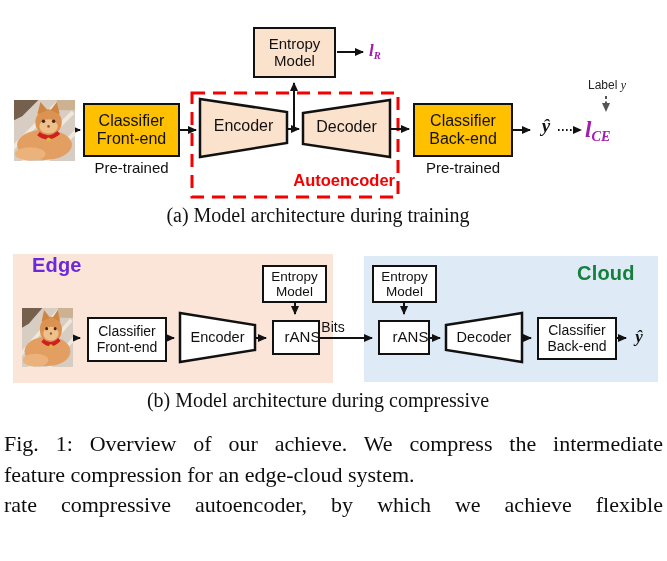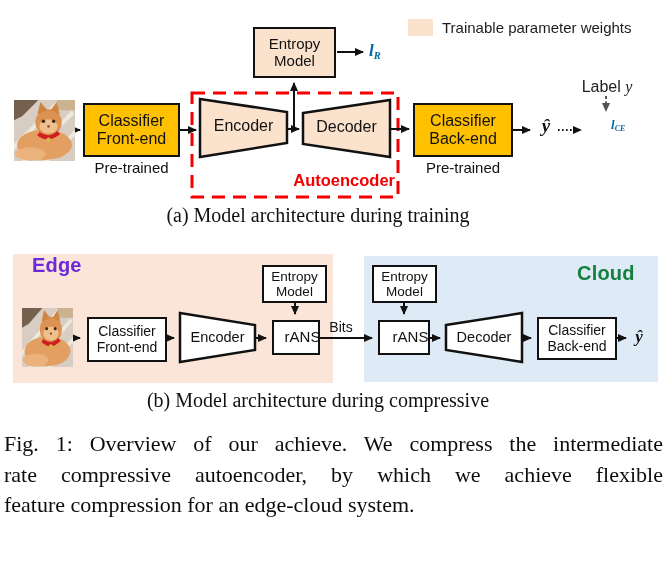--- a/index.html
+++ b/index.html
@@ -7,21 +7,21 @@
        font-family:"Liberation Sans",sans-serif;color:#111;}
   .abs{position:absolute;box-sizing:border-box;}
   svg.layer{position:absolute;left:0;top:0;width:667px;height:561px;pointer-events:none;}
   .box{position:absolute;box-sizing:border-box;border:2.5px solid #111;display:flex;
        align-items:center;justify-content:center;text-align:center;line-height:1.12;padding-left:13px;}
   .gold{background:#FFC000;}
   .peach{background:#FBE2CC;}
   .white{background:#ffffff;}
   .lbl{position:absolute;box-sizing:border-box;text-align:center;}
   .mathsym{font-family:"Liberation Serif",serif;font-style:italic;font-weight:bold;}
-  .loss{color:#0369a1;}
+  .loss{color:#a21caf;}
   .sub{font-size:0.62em;vertical-align:-0.25em;font-style:italic;}
   .legend-row{display:flex;align-items:center;height:19px;margin-bottom:1px;}
   .swatch{width:25px;height:17px;margin-right:9px;flex:0 0 auto;}
   .sw-gold{background:#FFC000;}
   .sw-peach{background:#FBE2CC;}
   .legend-row .txt{font-size:15px;white-space:nowrap;color:#1c1c1c;}
   .caption{position:absolute;left:0;width:636px;text-align:center;
            font-family:"Liberation Serif",serif;font-size:20px;color:#111;}
   .figcap{position:absolute;left:4px;top:429px;width:659px;
           font-family:"Liberation Serif",serif;font-size:22px;color:#0d0d0d;}
@@ -69,24 +69,20 @@
     <line x1="255" y1="338" x2="266" y2="338" stroke="#111" stroke-width="2" marker-end="url(#ah)"></line>
     <line x1="320" y1="338" x2="372" y2="338" stroke="#111" stroke-width="2" marker-end="url(#ah)"></line>
     <line x1="295" y1="303" x2="295" y2="314" stroke="#111" stroke-width="2" marker-end="url(#ah)"></line>
     <line x1="404" y1="303" x2="404" y2="314" stroke="#111" stroke-width="2" marker-end="url(#ah)"></line>
     <line x1="430" y1="338" x2="440" y2="338" stroke="#111" stroke-width="2" marker-end="url(#ah)"></line>
     <line x1="522" y1="338" x2="531" y2="338" stroke="#111" stroke-width="2" marker-end="url(#ah)"></line>
     <line x1="617" y1="338" x2="626" y2="338" stroke="#111" stroke-width="2" marker-end="url(#ah)"></line>
   </svg>
 
   <div class="abs" style="left:408px;top:18px;">
-    <div class="legend-row">
-      <span class="swatch sw-peach"></span>
-      <span class="txt">Trainable parameter weights</span>
-    </div>
   </div>
 
   <div class="box peach" style="left:253px;top:27px;width:83px;height:51px;font-size:15px;padding:0 6px;">
     <span>Entropy Model</span>
   </div>
   <div class="lbl mathsym loss" style="left:369px;top:41px;font-size:17px;">
     <span>l</span><span class="sub">R</span>
   </div>
 
   <div class="abs" style="left:14px;top:100px;width:61px;height:61px;">
@@ -122,25 +118,25 @@
   <div class="lbl" style="left:303px;top:118px;width:87px;font-size:16px;">Decoder</div>
   <div class="lbl" style="left:275px;top:171px;width:120px;font-size:16.5px;font-weight:bold;color:#F40000;text-align:right;">Autoencoder</div>
 
   <div class="box gold" style="left:413px;top:103px;width:100px;height:54px;font-size:16px;padding:0 4px;">
     <span>Classifier Back-end</span>
   </div>
   <div class="lbl" style="left:413px;top:159px;width:100px;font-size:15px;">Pre-trained</div>
 
   <div class="lbl mathsym" style="left:535px;top:115px;width:22px;font-size:19px;">ŷ</div>
 
-  <div class="lbl" style="left:574px;top:78px;width:66px;font-size:16px;color:#222;">
+  <div class="lbl" style="left:574px;top:78px;width:66px;font-size:12px;color:#222;">
     <span>Label</span>
     <span style="font-style:italic;font-family:'Liberation Serif',serif;">y</span>
   </div>
-  <div class="lbl mathsym loss" style="left:611px;top:117px;font-size:13px;">
+  <div class="lbl mathsym loss" style="left:585px;top:117px;font-size:23px;">
     <span>l</span><span class="sub">CE</span>
   </div>
 
   <div class="caption" style="top:204px;">(a) Model architecture during training</div>
 
   <div class="region-label" style="left:32px;top:254px;color:#6d28d9;">Edge</div>
   <div class="region-label" style="left:577px;top:262px;color:#15803d;">Cloud</div>
 
   <div class="abs" style="left:22px;top:308px;width:51px;height:59px;">
     <svg width="100%" height="100%" viewBox="0 0 60 60" preserveAspectRatio="none">
@@ -172,38 +168,38 @@
 
   <div class="lbl" style="left:180px;top:329px;width:75px;font-size:14.5px;">Encoder</div>
 
   <div class="box white" style="left:262px;top:265px;width:65px;height:38px;font-size:13.5px;padding:0 3px;">
     <span>Entropy Model</span>
   </div>
   <div class="box white" style="left:272px;top:320px;width:48px;height:35px;font-size:15px;">
     <span>rANS</span>
   </div>
 
-  <div class="lbl" style="left:320px;top:319px;width:42px;font-size:14px;">Bits</div>
+  <div class="lbl" style="left:312px;top:319px;width:42px;font-size:14px;">Bits</div>
 
   <div class="box white" style="left:372px;top:265px;width:65px;height:38px;font-size:13.5px;padding:0 3px;">
     <span>Entropy Model</span>
   </div>
   <div class="box white" style="left:378px;top:320px;width:52px;height:35px;font-size:15px;">
     <span>rANS</span>
   </div>
 
   <div class="lbl" style="left:446px;top:329px;width:76px;font-size:14.5px;">Decoder</div>
 
   <div class="box white" style="left:537px;top:317px;width:80px;height:43px;font-size:14px;padding:0 3px;">
     <span>Classifier Back-end</span>
   </div>
 
   <div class="lbl mathsym" style="left:629px;top:327px;width:20px;font-size:17px;">ŷ</div>
 
   <div class="caption" style="top:389px;">(b) Model architecture during compressive</div>
 
   <div class="figcap">
     <div class="line">Fig. 1: Overview of our achieve. We compress the intermediate</div>
+    <div class="line last">feature compression for an edge-cloud system.</div>
     <div class="line">rate compressive autoencoder, by which we achieve flexible</div>
-    <div class="line last">feature compression for an edge-cloud system.</div>
   </div>
 
 </div>
 
 </body></html>

